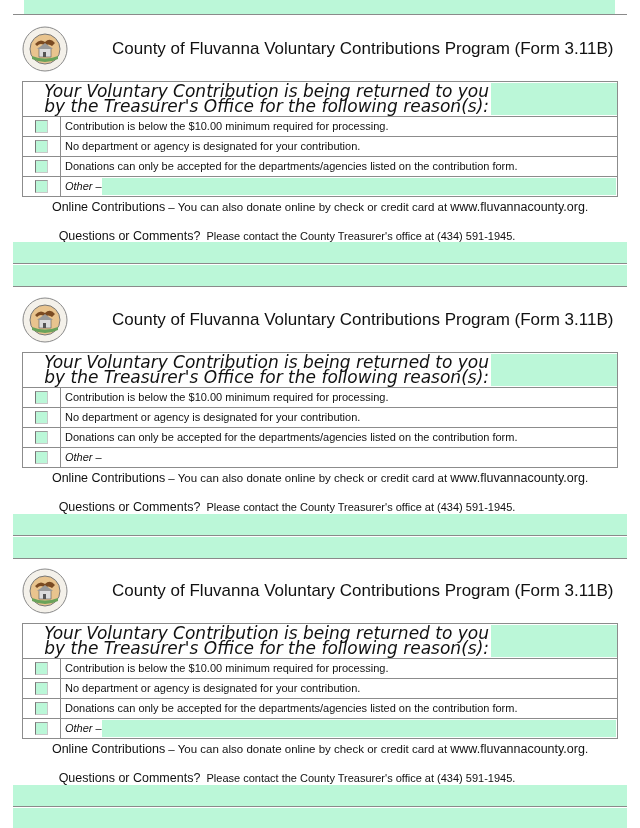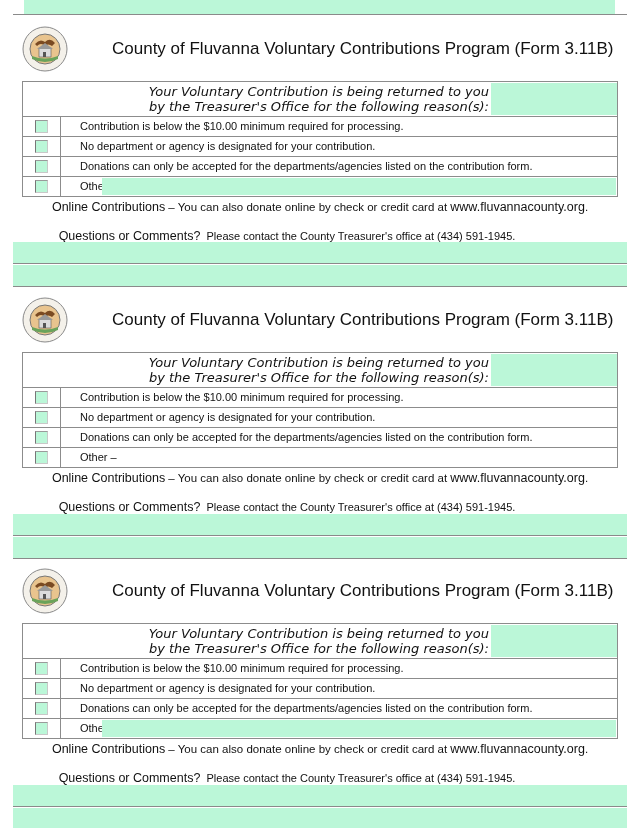--- a/index.html
+++ b/index.html
@@ -6,24 +6,24 @@
   body { width: 640px; height: 828px; position: relative; overflow: hidden;
          font-family: "Liberation Sans", sans-serif; color: #111; }
   .band { position: absolute; background: #bbf7d8; }
   .hr { position: absolute; height: 1px; background: #8a8a8a; }
   .section { position: absolute; left: 0; width: 640px; height: 240px; }
   .seal { position: absolute; left: 22px; top: 0; width: 46px; height: 46px; }
   .title { position: absolute; left: 74px; top: 13px; font-size: 17px; white-space: nowrap; margin-left: 38px; }
   .tbl { position: absolute; left: 22px; top: 55px; width: 596px; border: 1px solid #8c8c8c; box-sizing: border-box; }
   .hdr { position: relative; height: 34px; border-bottom: 1px solid #8c8c8c; }
   .hdr-text { position: absolute; left: 0; width: 466px; top: 2px; text-align: right;
-              font-family: "DejaVu Sans", sans-serif; font-style: italic; font-size: 13px; line-height: 15px; }
+              font-family: "DejaVu Sans", sans-serif; font-style: italic; font-size: 17px; line-height: 15px; }
   .hdr-fill { position: absolute; left: 468px; right: 0; top: 1px; bottom: 1px; background: #bbf7d8; }
-  .row { position: relative; height: 19px; border-bottom: 1px solid #8c8c8c; display: flex; gap: 15px; }
-  .row:last-child { border-bottom: none; }
+  .row { position: relative; height: 19px; border-bottom: 1px solid #8c8c8c; display: flex; }
+  .row:last-child { border-bottom: none; font-style: italic; }
   .cb-cell { width: 37px; border-right: 1px solid #8c8c8c; position: relative; flex: 0 0 37px; }
   .cb { position: absolute; left: 12px; top: 3px; width: 11px; height: 11px; background: #bbf7d8;
         border-left: 1px solid #777; border-top: 1px solid #9a9a9a; border-right: 1px solid #c8c8c8; border-bottom: 1px solid #c8c8c8; }
   .lbl { font-size: 11px; line-height: 19px; padding-left: 4px; white-space: nowrap; }
   .other-fill { position: absolute; left: 79px; right: 1px; top: 1px; bottom: 1px; background: #bbf7d8; }
   .online { position: absolute; left: 0; width: 640px; top: 200px; text-align: center; font-size: 11.5px; }
   .online .strong { font-size: 12.5px; }
   .questions { position: absolute; left: 0; width: 574px; top: 230px; text-align: center; font-size: 11px; }
   .questions .strong { font-size: 12.5px; }
 </style>

